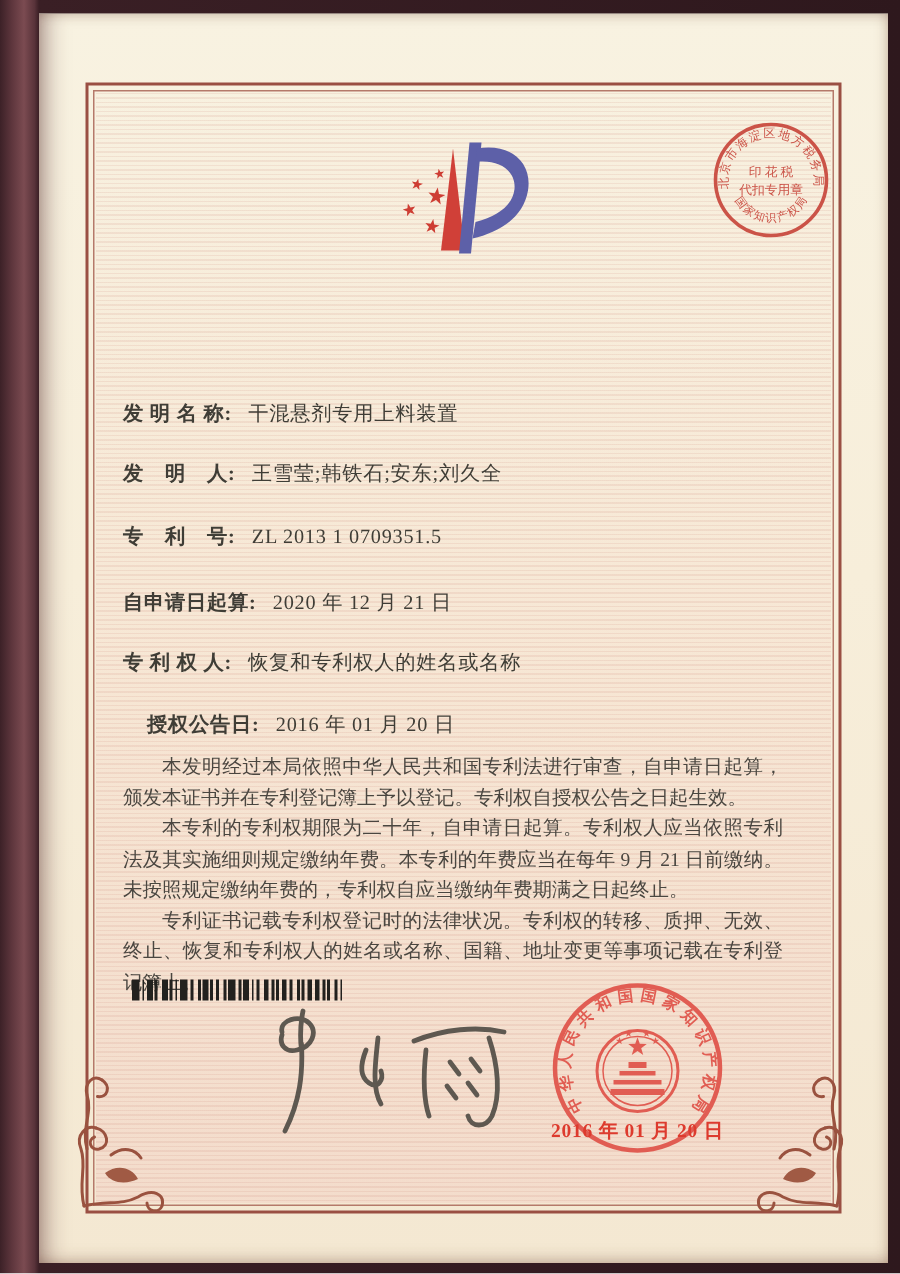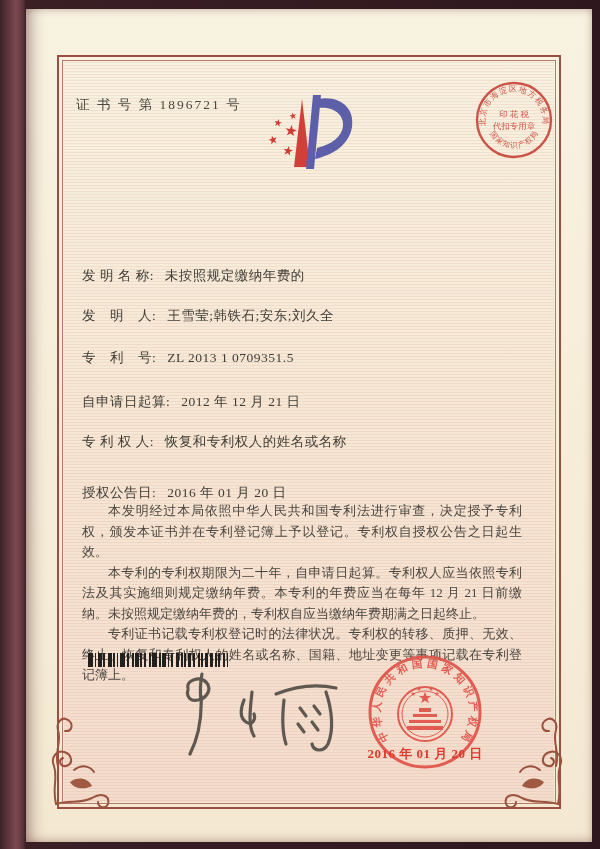--- a/index.html
+++ b/index.html
@@ -15,21 +15,21 @@
   .guilloche{position:absolute;inset:5px;
     background:
       repeating-linear-gradient(180deg, rgba(202,126,114,.14) 0 1px, rgba(255,250,242,0) 1px 3px),
       linear-gradient(180deg, rgba(247,238,222,.1) 0%, rgba(246,219,204,.35) 50%, rgba(243,208,197,.5) 100%);}
   .abs{position:absolute;}
   .certno{left:76px;top:96px;font-size:13.5px;letter-spacing:2px;color:#4a4840;z-index:4;}
   .title{left:57px;top:186px;width:500px;text-align:center;font-size:29px;font-weight:500;
     color:#4e4c46;letter-spacing:17px;text-indent:17px;z-index:4;}
   .fields{left:82px;top:267px;width:450px;z-index:4;font-size:13.5px;color:#3f3d36;letter-spacing:.5px;}
   .frow{position:absolute;left:0;white-space:nowrap;}
-  .frow .lab{margin-right:7px;}
+  .frow .lab{margin-right:7px;font-weight:bold;}
   .paras{left:82px;top:501px;width:440px;z-index:4;font-size:13px;line-height:20.5px;
     color:#4a4640;text-align:justify;}
   .paras p{margin:0;text-indent:2em;}
   .barcode{left:88px;top:653px;width:150px;height:14px;display:flex;align-items:stretch;z-index:4;}
   .barcode span{display:block;height:100%;}
   .signer{left:88px;top:692px;z-index:4;font-family:"Liberation Sans",sans-serif;
     font-size:14px;font-weight:600;color:#3b3a36;line-height:27px;letter-spacing:2px;}
   .sig{left:160px;top:666px;z-index:5;}
   .sealdate{left:361px;top:745px;width:128px;text-align:center;z-index:6;
     color:#dd3b2e;font-size:13px;font-weight:700;letter-spacing:.5px;}
@@ -40,21 +40,20 @@
 <body>
 
 <div class="photo">
   <div class="sheet"></div>
 
   <div class="frame">
     <div class="frame-inner"></div>
     <div class="guilloche"></div>
   </div>
 
-  <div class="abs certno">证 书 号 第 1896721 号</div>
 
   <svg class="abs" style="left:263px;top:93px;z-index:4;" width="94" height="82" viewBox="0 0 94 82">
     <polygon points="39,6 47,74 31,74" fill="#d04038"></polygon>
     <polygon points="50,2 58,2 51,76 43,76" fill="#5d60a8"></polygon>
     <path fill="#5d60a8" d="M 55,6 C 78,2 92,16 89,34 C 86,52 70,62 52,66 L 54,55 C 70,51 79,43 80,33 C 81,21 70,13 54,15 Z"></path>
     <polygon fill="#ce3d33" points="15.00,26.00 14.06,28.71 11.20,28.76 13.48,30.49 12.65,33.24 15.00,31.60 17.35,33.24 16.52,30.49 18.80,28.76 15.94,28.71" transform="rotate(12 15 30)"></polygon>
     <polygon fill="#ce3d33" points="30.00,19.50 29.18,21.87 26.67,21.92 28.67,23.43 27.94,25.83 30.00,24.40 32.06,25.83 31.33,23.43 33.33,21.92 30.82,21.87" transform="rotate(-10 30 23)"></polygon>
     <polygon fill="#ce3d33" points="28.00,32.00 26.59,36.06 22.29,36.15 25.72,38.74 24.47,42.85 28.00,40.40 31.53,42.85 30.28,38.74 33.71,36.15 29.41,36.06" transform="rotate(8 28 38)"></polygon>
     <polygon fill="#ce3d33" points="10.00,42.50 8.94,45.54 5.72,45.61 8.29,47.56 7.35,50.64 10.00,48.80 12.65,50.64 11.71,47.56 14.28,45.61 11.06,45.54" transform="rotate(-14 10 47)"></polygon>
     <polygon fill="#ce3d33" points="25.00,53.00 23.82,56.38 20.24,56.45 23.10,58.62 22.06,62.05 25.00,60.00 27.94,62.05 26.90,58.62 29.76,56.45 26.18,56.38" transform="rotate(10 25 58)"></polygon>
@@ -73,47 +72,47 @@
       <textPath href="#taxBot" startOffset="4%">国家知识产权局</textPath>
     </text>
     <text x="46" y="43" text-anchor="middle" font-size="8.5" fill="#c8473c">印 花 税</text>
     <text x="46" y="55" text-anchor="middle" font-size="8.5" fill="#c8473c">代扣专用章</text>
   </svg>
 
 
   <div class="abs fields">
     <div class="frow" style="top:0;">
       <span class="lab">发 明 名 称:</span>
-      <span>未按照规定缴纳年费的</span>
+      <span>干混悬剂专用上料装置</span>
     </div>
     <div class="frow" style="top:40px;text-align:right;">
       <span class="lab">发　明　人:</span>
       <span>王雪莹;韩铁石;安东;刘久全</span>
     </div>
     <div class="frow" style="top:82px;text-align:center;">
       <span class="lab">专　利　号:</span>
       <span>ZL 2013 1 0709351.5</span>
     </div>
     <div class="frow" style="top:126px;">
       <span class="lab">自申请日起算:</span>
-      <span>2012 年 12 月 21 日</span>
+      <span>2020 年 12 月 21 日</span>
     </div>
     <div class="frow" style="top:166px;">
       <span class="lab">专 利 权 人:</span>
       <span>恢复和专利权人的姓名或名称</span>
     </div>
-    <div class="frow" style="top:217px;">
+    <div class="frow" style="top:207px;margin-left:16px;">
       <span class="lab">授权公告日:</span>
       <span>2016 年 01 月 20 日</span>
     </div>
   </div>
 
   <div class="abs paras">
-    <p>本发明经过本局依照中华人民共和国专利法进行审查，决定授予专利权，颁发本证书并在专利登记簿上予以登记。专利权自授权公告之日起生效。</p>
-    <p>本专利的专利权期限为二十年，自申请日起算。专利权人应当依照专利法及其实施细则规定缴纳年费。本专利的年费应当在每年 12 月 21 日前缴纳。未按照规定缴纳年费的，专利权自应当缴纳年费期满之日起终止。</p>
+    <p>本发明经过本局依照中华人民共和国专利法进行审查，自申请日起算，颁发本证书并在专利登记簿上予以登记。专利权自授权公告之日起生效。</p>
+    <p>本专利的专利权期限为二十年，自申请日起算。专利权人应当依照专利法及其实施细则规定缴纳年费。本专利的年费应当在每年 9 月 21 日前缴纳。未按照规定缴纳年费的，专利权自应当缴纳年费期满之日起终止。</p>
     <p>专利证书记载专利权登记时的法律状况。专利权的转移、质押、无效、终止、恢复和专利权人的姓名或名称、国籍、地址变更等事项记载在专利登记簿上。</p>
   </div>
 
   <div class="abs barcode" id="barcode">
       <span style="width: 5.1px; background: rgb(34, 33, 30);"></span>
       <span style="width: 1.7px; background: transparent;"></span>
       <span style="width: 1.7px; background: rgb(34, 33, 30);"></span>
       <span style="width: 1.7px; background: transparent;"></span>
       <span style="width: 3.4px; background: rgb(34, 33, 30);"></span>
       <span style="width: 1.7px; background: transparent;"></span>

